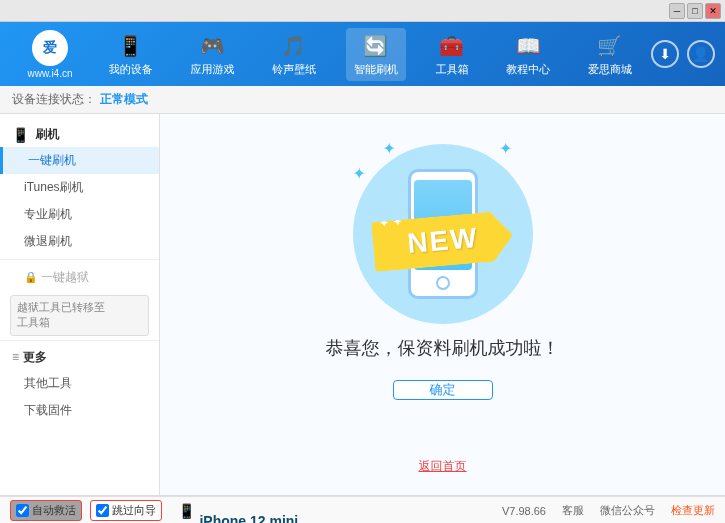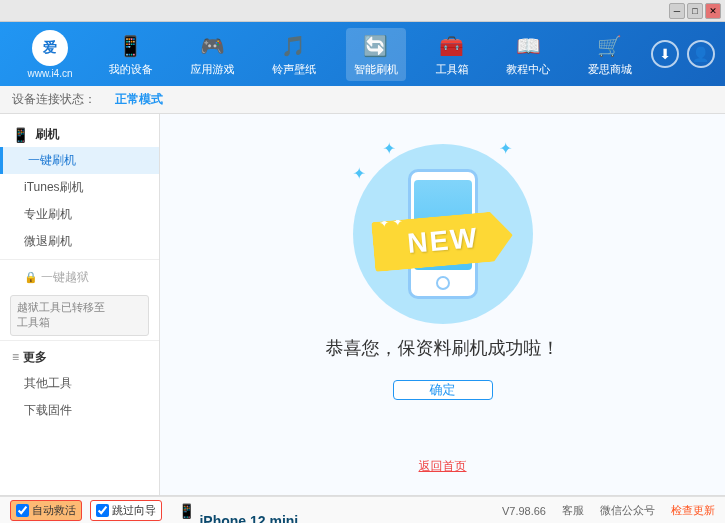--- a/index.html
+++ b/index.html
@@ -75,21 +75,21 @@
 
     
     .status-bar {
       height: 28px;
       background: #f5f5f5;
       border-bottom: 1px solid #ddd;
       display: flex; align-items: center;
       padding: 0 12px;
       font-size: 12px; color: #333;
     }
-    .status-label { color: #666; margin-right: 19px; }
+    .status-label { color: #666; margin-right: 4px; }
     .status-value { color: #2196f3; font-weight: bold; }
 
     
     .main-layout {
       display: flex;
       height: calc(523px - 22px - 64px - 28px - 28px);
     }
 
     
     .sidebar {
@@ -370,21 +370,21 @@
       <span>确定</span>
     </div>
 
     <div class="go-home-link">返回首页</div>
   </div>
 </div>
 
 <div style="height: 56px; background: white; border-top: 1px solid #ddd; display: flex; flex-direction: column;">
 
   <div style="height: 28px; background: #f9f9f9; border-top: 1px solid #e0e0e0; display: flex; align-items: center; padding: 0 10px; gap: 8px;">
-    <div style="display:flex; align-items:center; gap:3px; border: 1px solid #f44336; border-radius:3px; padding: 2px 5px; background: #fdba74;">
+    <div style="display:flex; align-items:center; gap:3px; border: 1px solid #f44336; border-radius:3px; padding: 2px 5px; background: #a3a3a3;">
       <input type="checkbox" checked="" style="cursor: pointer;">
       <span style="font-size:11px; color:#333;">自动救活</span>
     </div>
     <div style="display:flex; align-items:center; gap:3px; border: 1px solid #f44336; border-radius:3px; padding: 2px 5px; background: white;">
       <input type="checkbox" checked="" style="cursor: pointer;">
       <span style="font-size:11px; color:#333;">跳过向导</span>
     </div>
 
     <div style="margin-left: 8px; display:flex; align-items:center; gap:4px;">
       <span style="color:#2196f3; font-size:14px;">📱</span>

